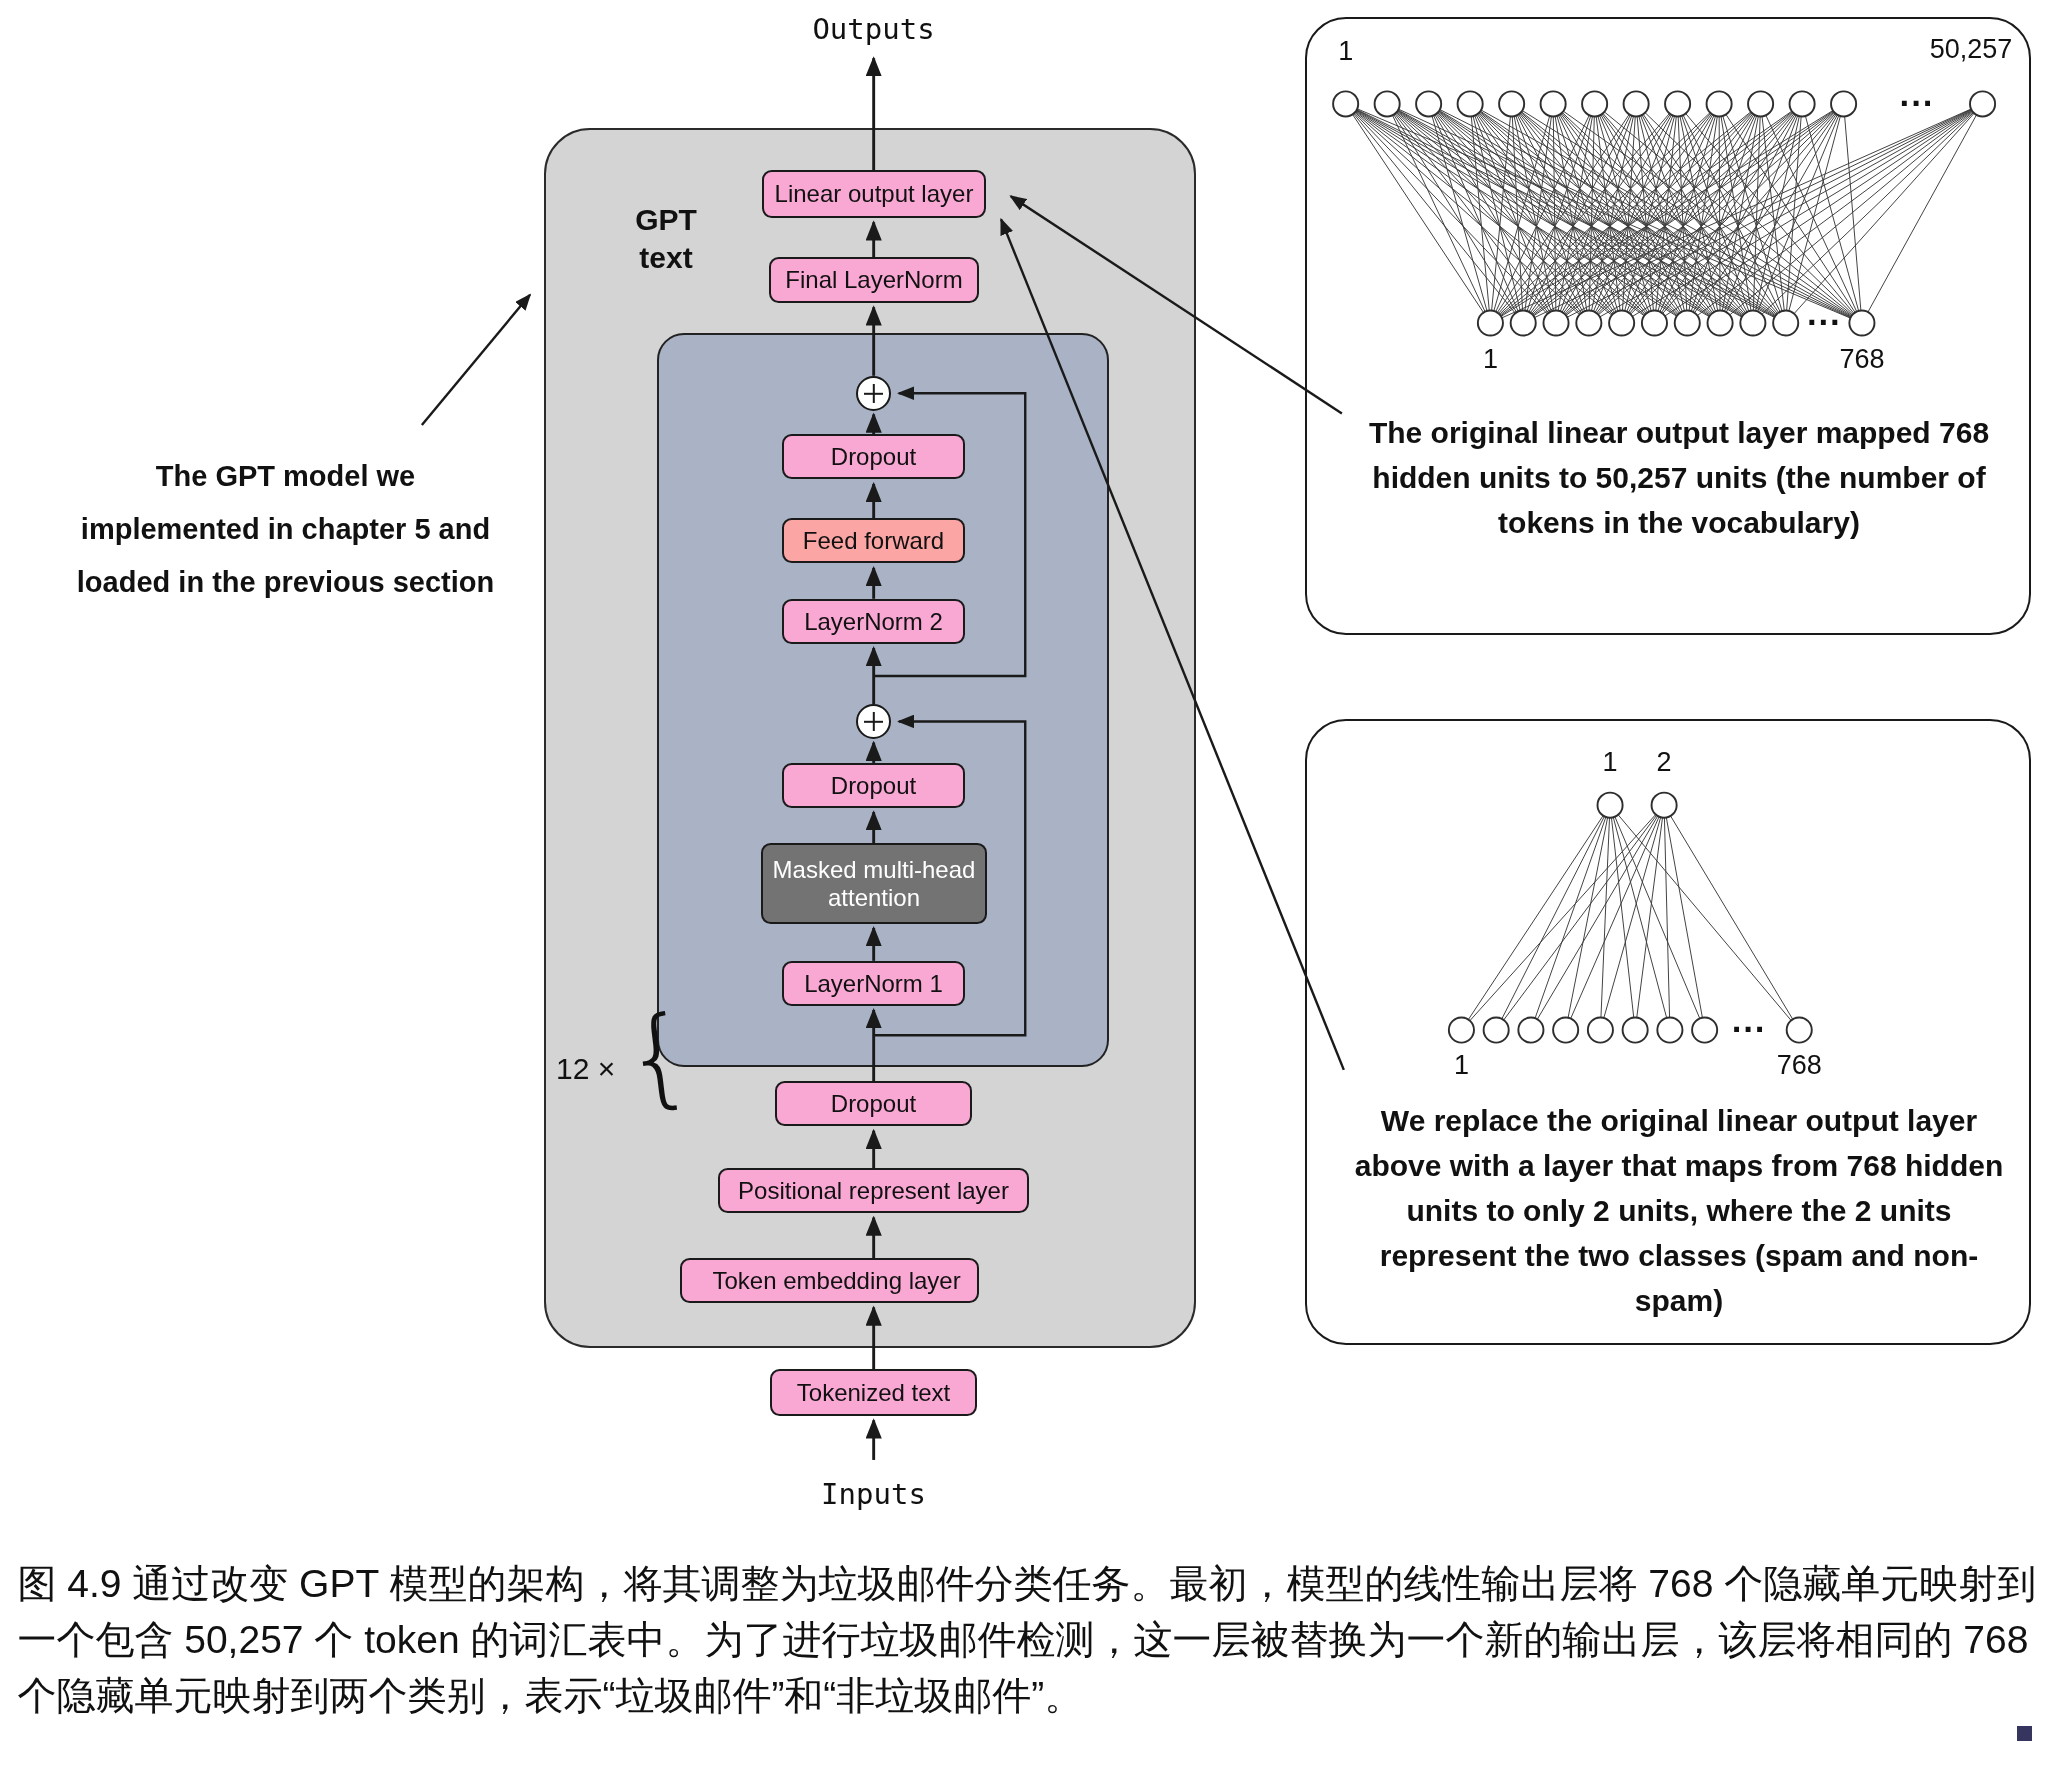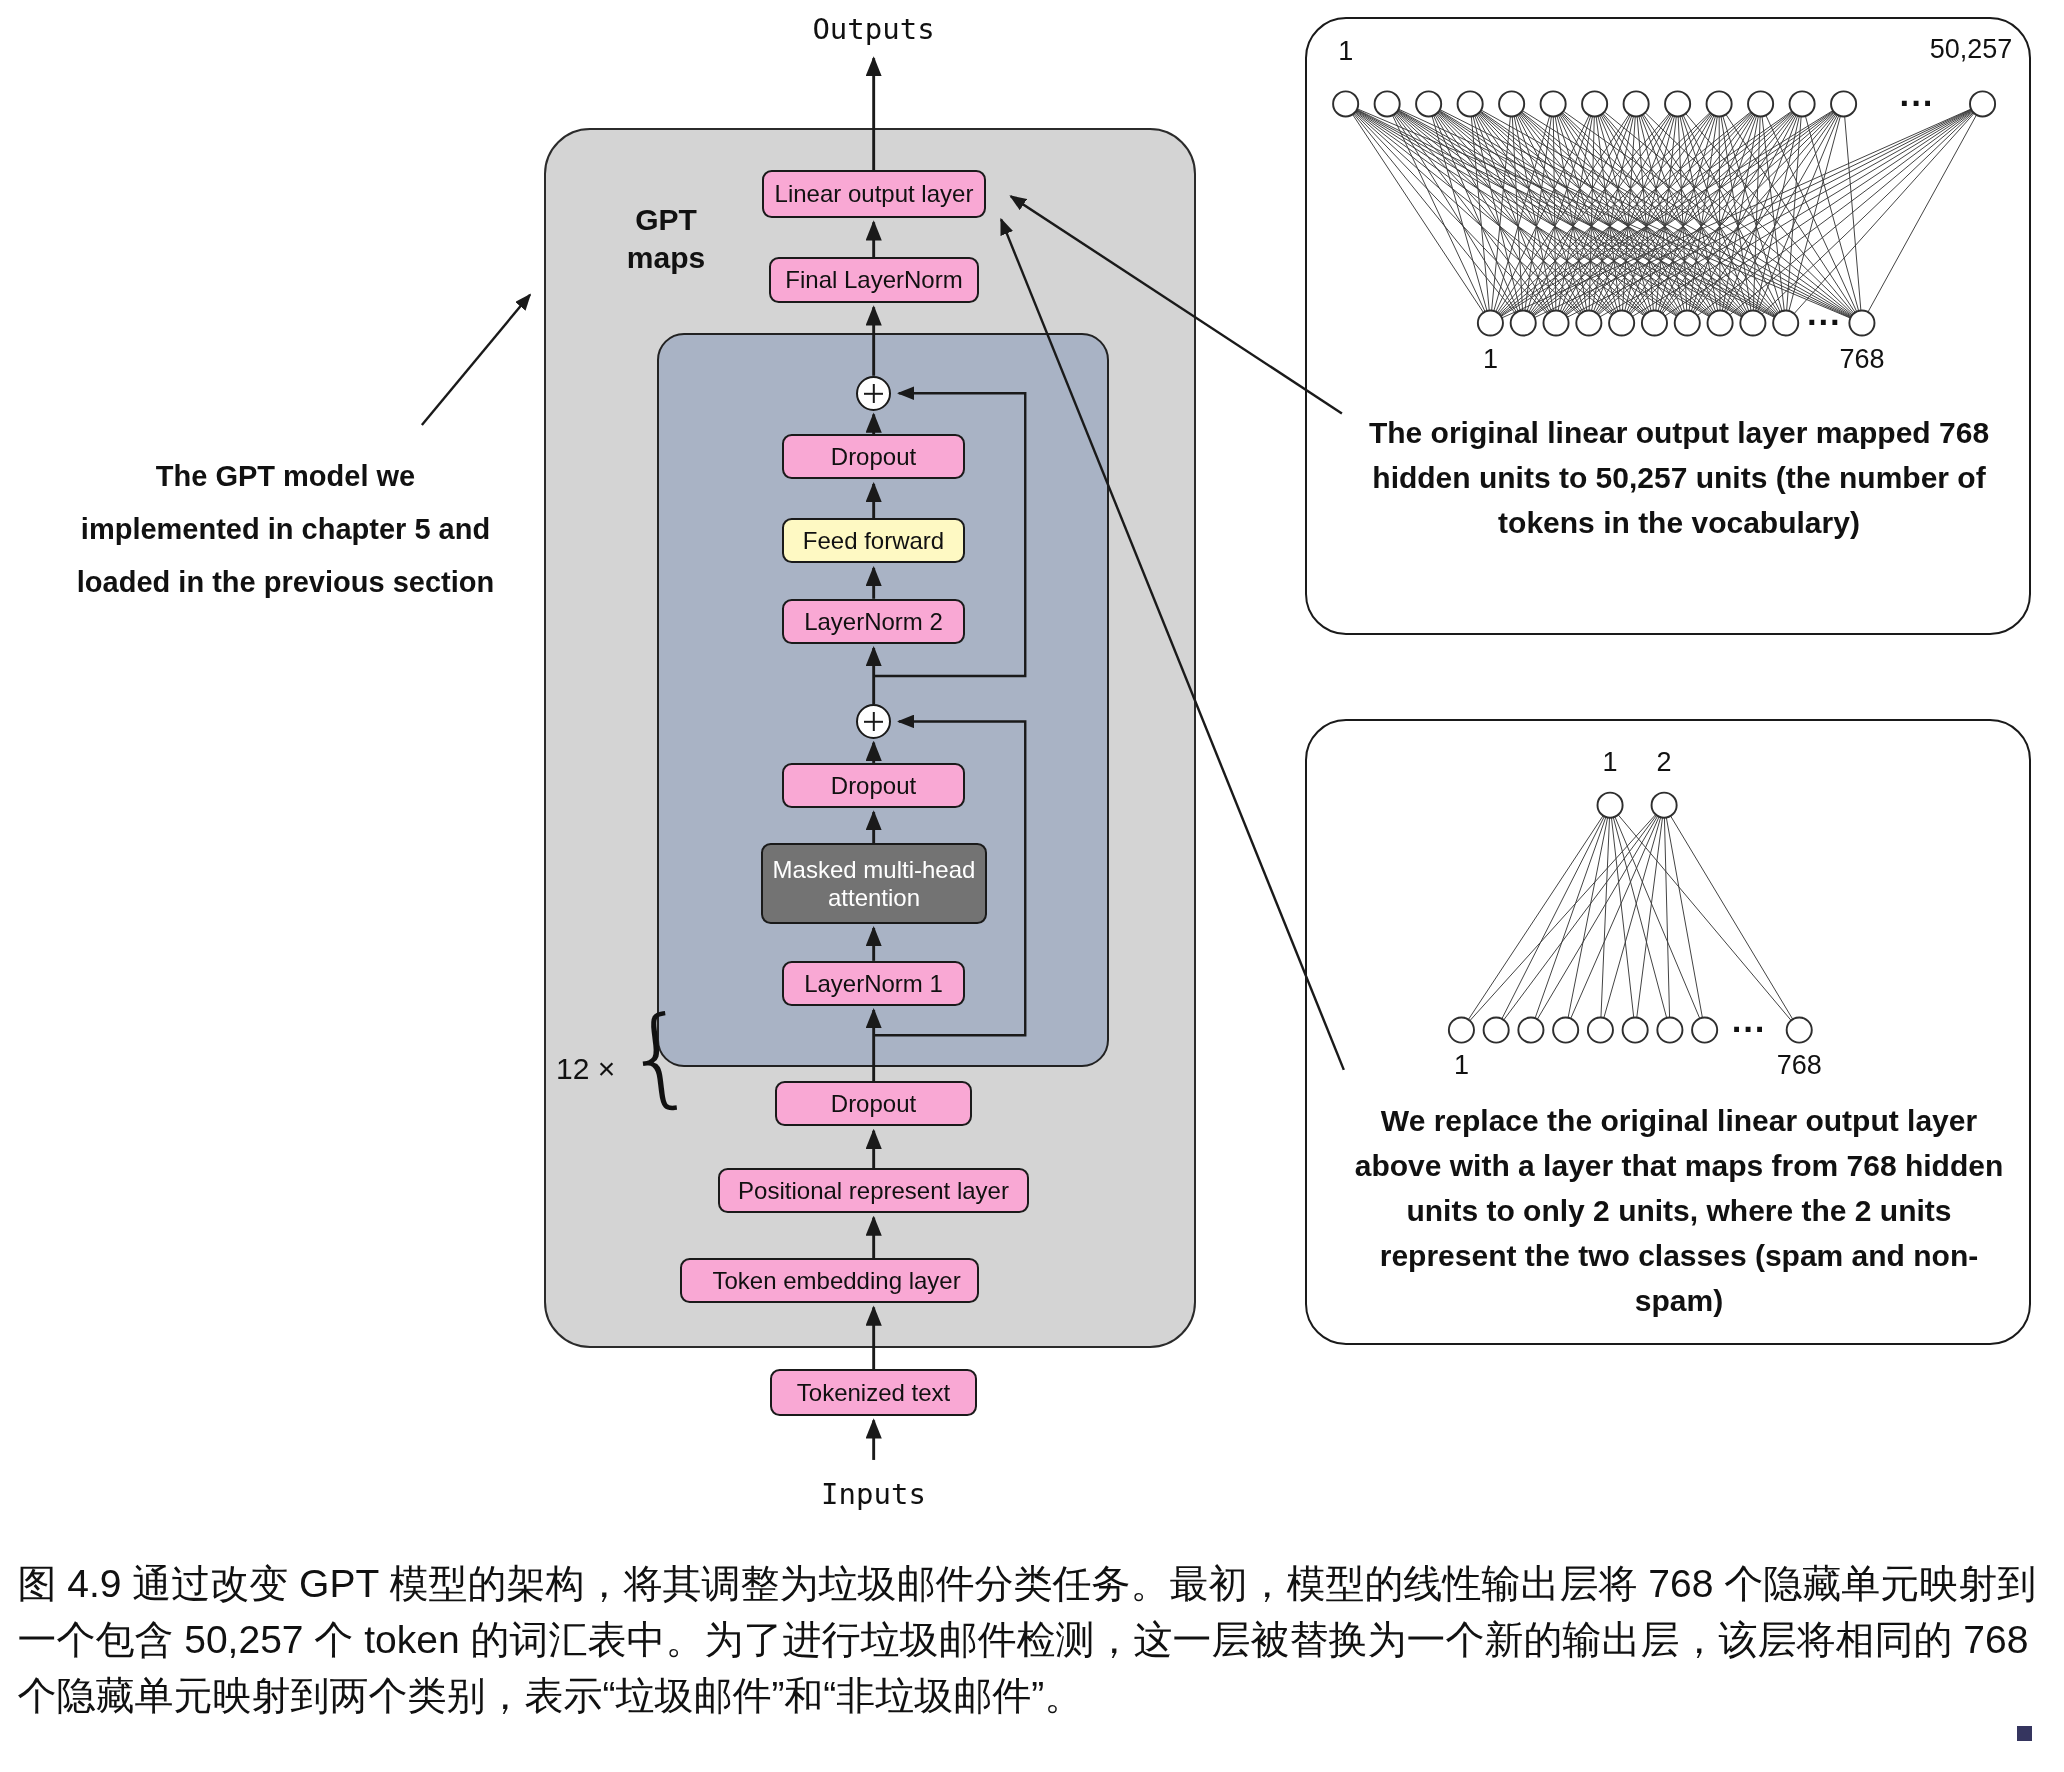--- a/index.html
+++ b/index.html
@@ -8,21 +8,21 @@
   .mono { font-family:"DejaVu Sans Mono", monospace; }
 
   .gpt-box { position:absolute; left:544px; top:128px; width:652px; height:1220px;
              background:#d4d4d4; border:2.9px solid #2b2b2b; border-radius:46px; }
   .blue-box { position:absolute; left:657px; top:333px; width:452px; height:734px;
               background:#a9b3c5; border:2.4px solid #222; border-radius:27px; }
 
   .lb { position:absolute; display:flex; align-items:center; justify-content:center; text-align:center;
         background:#f9a8d4; border:2.4px solid #1a1a1a; border-radius:9.7px; font-size:24px;
         line-height:28px; color:#111; z-index:4; padding:0 5.8px; }
-  .lb.gray { background:#fef9c3; }
+  .lb.gray { background:#fca5a5; }
   .lb.dark { background:#737373; color:#fff; }
 
   .plus-circle { position:absolute; width:35px; height:35px; background:#fff;
                  border:2.4px solid #1a1a1a; border-radius:50%; z-index:4; }
   .plus-circle::before, .plus-circle::after { content:""; position:absolute; background:#1a1a1a; }
   .plus-circle::before { left:50%; top:5.8px; bottom:5.8px; width:2.4px; transform:translateX(-50%); }
   .plus-circle::after  { top:50%; left:5.8px; right:5.8px; height:2.4px; transform:translateY(-50%); }
 
   .gpt-title { position:absolute; left:606px; top:201px; width:120px; text-align:center;
                font-weight:bold; font-size:30px; line-height:38px; z-index:4; }
@@ -48,21 +48,21 @@
   .cursor-block { position:absolute; left:2017px; top:1726px; width:15.4px; height:15.4px; background:#35355f; }
 </style>
 </head>
 <body>
 
 <div class="canvas">
 
   <div class="io-label mono" style="left:777px; top:11.6px;">Outputs</div>
 
   <div class="gpt-box"></div>
-  <div class="gpt-title">GPT maps</div>
+  <div class="gpt-title">GPT text</div>
 
   <div class="blue-box"></div>
 
   <div class="lb" style="left:762px; top:170px; width:224px; height:48px;">Linear output layer</div>
   <div class="lb" style="left:769px; top:257px; width:210px; height:46px;">Final LayerNorm</div>
 
   <div class="plus-circle" style="left:856px; top:376px;"></div>
 
   <div class="lb" style="left:782px; top:434px; width:183px; height:45px;">Dropout</div>
   <div class="lb gray" style="left:782px; top:518px; width:183px; height:45px;">Feed forward</div>

